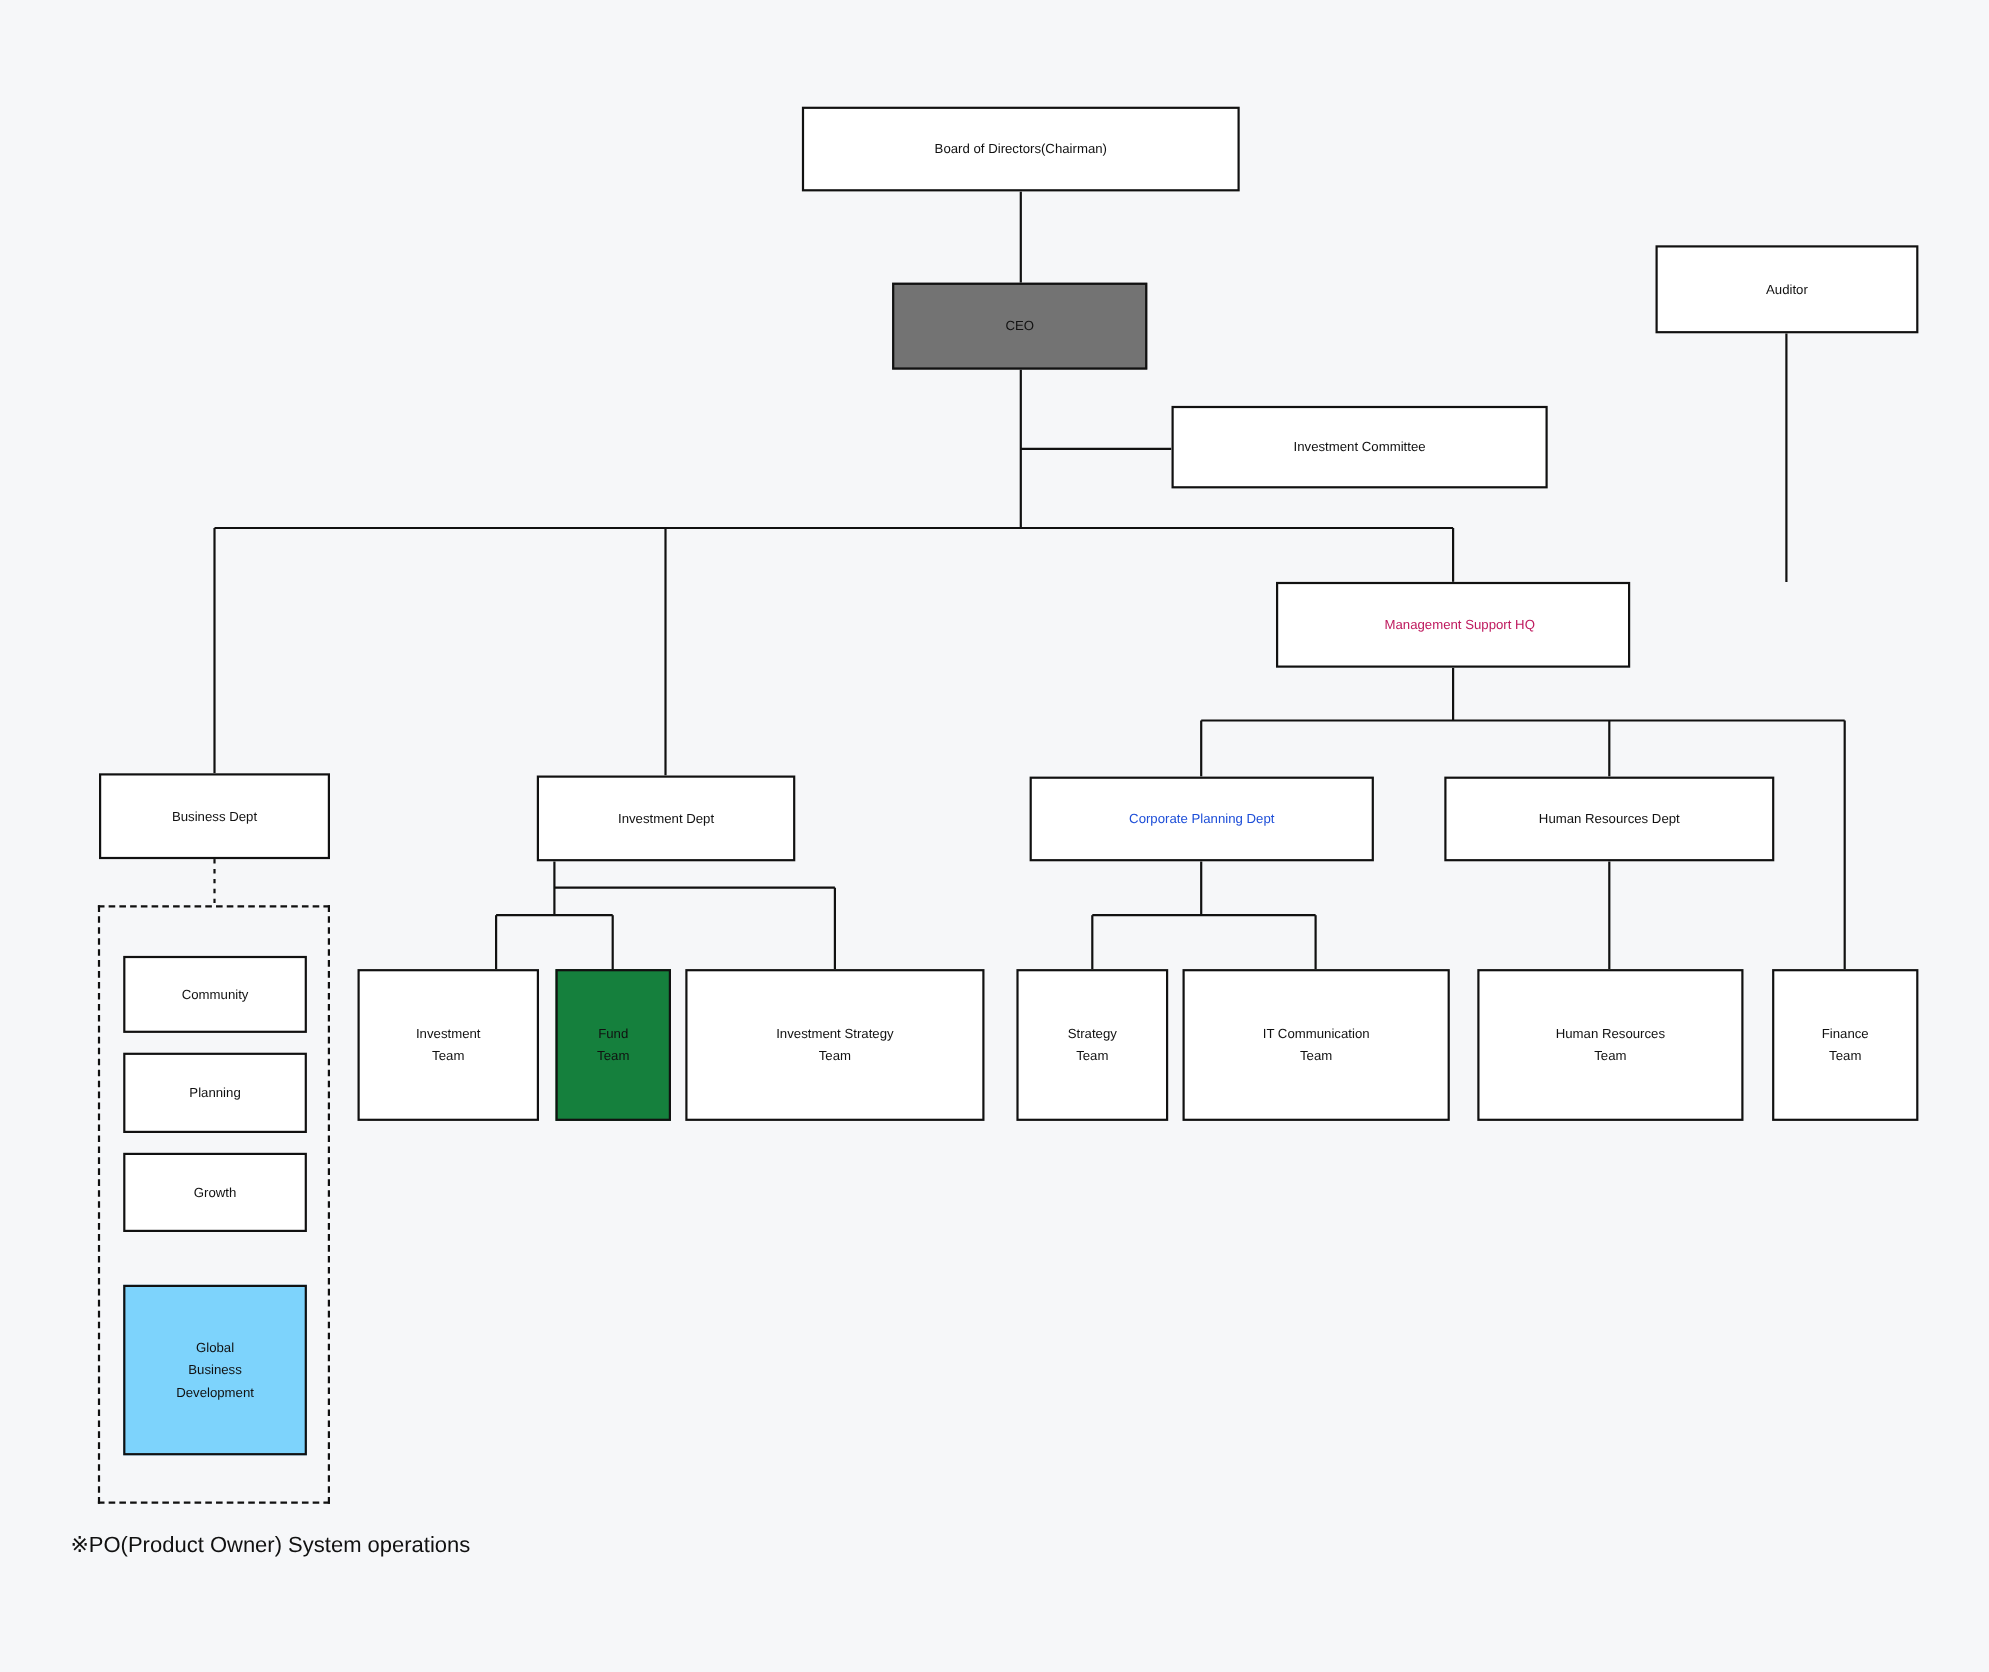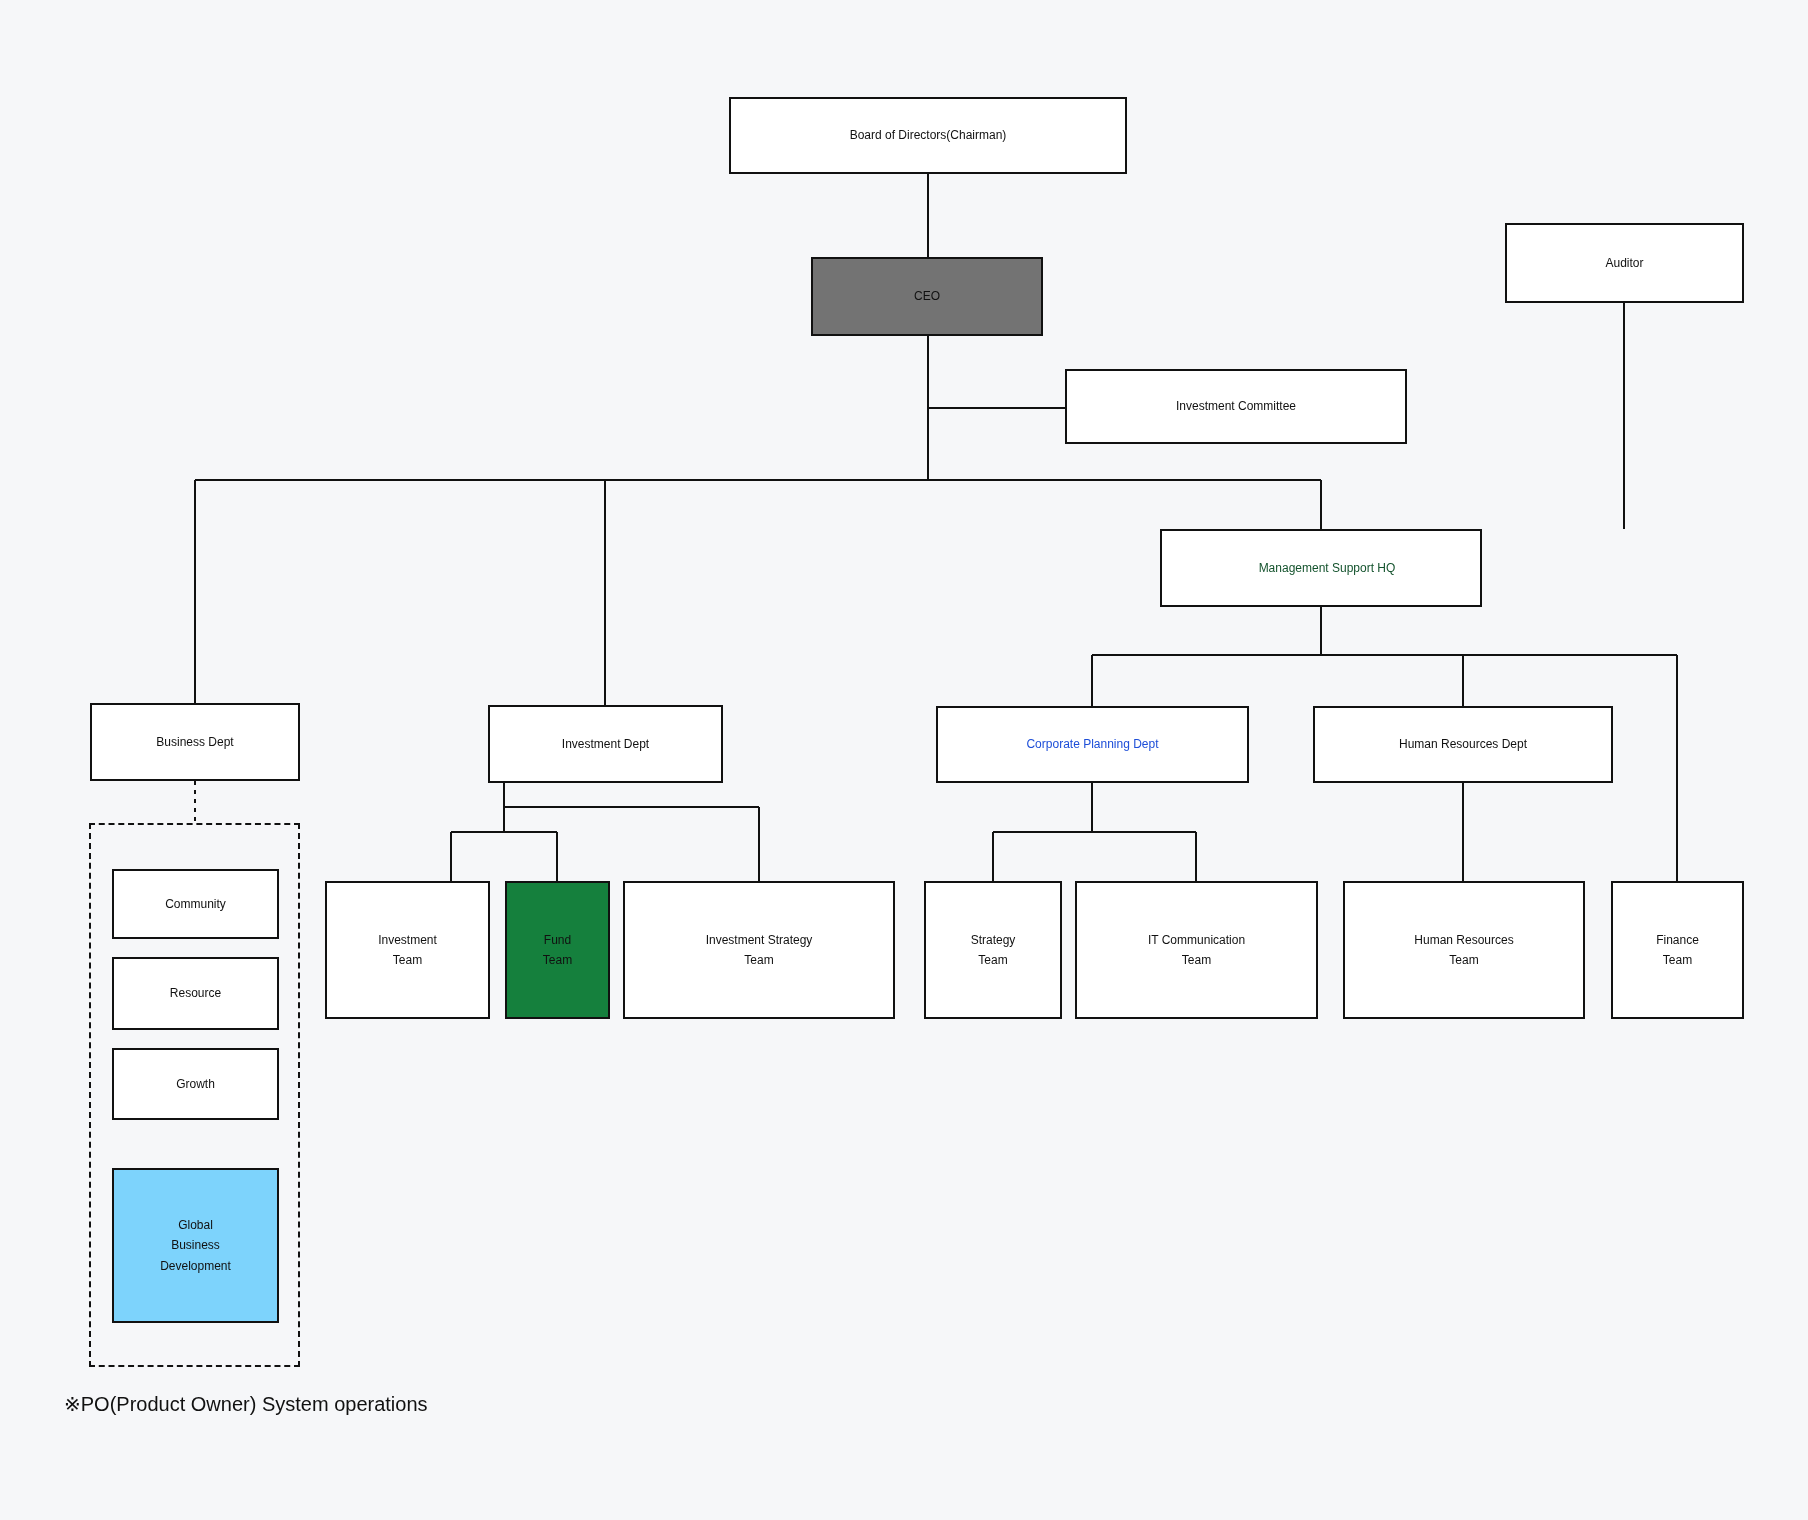--- a/index.html
+++ b/index.html
@@ -75,39 +75,39 @@
       <line x1="451" y1="832" x2="557" y2="832" stroke="#111111" stroke-width="2"></line>
       <line x1="451" y1="832" x2="451" y2="881" stroke="#111111" stroke-width="2"></line>
       <line x1="557" y1="832" x2="557" y2="881" stroke="#111111" stroke-width="2"></line>
       <line x1="195" y1="781" x2="195" y2="823" stroke="#111111" stroke-width="2" stroke-dasharray="4 5"></line>
     </svg>
   <div class="footer-note" style="left: 64px; top: 1392px; color: rgb(17, 17, 17);">※PO(Product Owner) System operations</div>
 <div class="node" style="left: 729px; top: 97px; width: 398px; height: 77px; border-color: rgb(17, 17, 17); background: rgb(255, 255, 255); color: rgb(17, 17, 17);">Board of Directors(Chairman)</div>
     <div class="node" style="left: 811px; top: 257px; width: 232px; height: 79px; border-color: rgb(17, 17, 17); background: #737373; color: rgb(17, 17, 17);">CEO</div>
     <div class="node" style="left: 1065px; top: 369px; width: 342px; height: 75px; border-color: rgb(17, 17, 17); background: rgb(255, 255, 255); color: rgb(17, 17, 17);">Investment Committee</div>
     <div class="node" style="left: 1505px; top: 223px; width: 239px; height: 80px; border-color: rgb(17, 17, 17); background: rgb(255, 255, 255); color: rgb(17, 17, 17);">Auditor</div>
-    <div class="node" style="left: 1160px; top: 529px; width: 322px; height: 78px; border-color: rgb(17, 17, 17); background: rgb(255, 255, 255); color: #14532d; padding-left: 12px;">Management Support HQ</div>
+    <div class="node" style="left: 1160px; top: 529px; width: 322px; height: 78px; border-color: rgb(17, 17, 17); background: rgb(255, 255, 255); color: #be185d; padding-left: 12px;">Management Support HQ</div>
     <div class="node" style="left: 90px; top: 703px; width: 210px; height: 78px; border-color: rgb(17, 17, 17); background: rgb(255, 255, 255); color: rgb(17, 17, 17);">Business Dept</div>
     <div class="node" style="left: 488px; top: 705px; width: 235px; height: 78px; border-color: rgb(17, 17, 17); background: rgb(255, 255, 255); color: rgb(17, 17, 17);">Investment Dept</div>
     <div class="node" style="left: 936px; top: 706px; width: 313px; height: 77px; border-color: rgb(17, 17, 17); background: rgb(255, 255, 255); color: #1d4ed8;">Corporate Planning Dept</div>
     <div class="node" style="left: 1313px; top: 706px; width: 300px; height: 77px; border-color: rgb(17, 17, 17); background: rgb(255, 255, 255); color: rgb(17, 17, 17);">Human Resources Dept</div>
     <div class="node" style="left: 325px; top: 881px; width: 165px; height: 138px; border-color: rgb(17, 17, 17); background: rgb(255, 255, 255); color: rgb(17, 17, 17);">Investment
 Team</div>
     <div class="node" style="left: 505px; top: 881px; width: 105px; height: 138px; border-color: rgb(17, 17, 17); background: #15803d; color: rgb(17, 17, 17);">Fund
 Team</div>
     <div class="node" style="left: 623px; top: 881px; width: 272px; height: 138px; border-color: rgb(17, 17, 17); background: rgb(255, 255, 255); color: rgb(17, 17, 17);">Investment Strategy
 Team</div>
     <div class="node" style="left: 924px; top: 881px; width: 138px; height: 138px; border-color: rgb(17, 17, 17); background: rgb(255, 255, 255); color: rgb(17, 17, 17);">Strategy
 Team</div>
     <div class="node" style="left: 1075px; top: 881px; width: 243px; height: 138px; border-color: rgb(17, 17, 17); background: rgb(255, 255, 255); color: rgb(17, 17, 17);">IT Communication
 Team</div>
     <div class="node" style="left: 1343px; top: 881px; width: 242px; height: 138px; border-color: rgb(17, 17, 17); background: rgb(255, 255, 255); color: rgb(17, 17, 17);">Human Resources
 Team</div>
     <div class="node" style="left: 1611px; top: 881px; width: 133px; height: 138px; border-color: rgb(17, 17, 17); background: rgb(255, 255, 255); color: rgb(17, 17, 17);">Finance
 Team</div>
     <div class="node group" style="left: 89px; top: 823px; width: 211px; height: 544px; border-color: rgb(17, 17, 17);"></div>
     <div class="node" style="left: 112px; top: 869px; width: 167px; height: 70px; border-color: rgb(17, 17, 17); background: rgb(255, 255, 255); color: rgb(17, 17, 17);">Community</div>
-    <div class="node" style="left: 112px; top: 957px; width: 167px; height: 73px; border-color: rgb(17, 17, 17); background: rgb(255, 255, 255); color: rgb(17, 17, 17);">Resource</div>
+    <div class="node" style="left: 112px; top: 957px; width: 167px; height: 73px; border-color: rgb(17, 17, 17); background: rgb(255, 255, 255); color: rgb(17, 17, 17);">Planning</div>
     <div class="node" style="left: 112px; top: 1048px; width: 167px; height: 72px; border-color: rgb(17, 17, 17); background: rgb(255, 255, 255); color: rgb(17, 17, 17);">Growth</div>
     <div class="node" style="left: 112px; top: 1168px; width: 167px; height: 155px; border-color: rgb(17, 17, 17); background: #7dd3fc; color: rgb(17, 17, 17);">Global
 Business
 Development</div>
   </div>
 
 </body></html>

